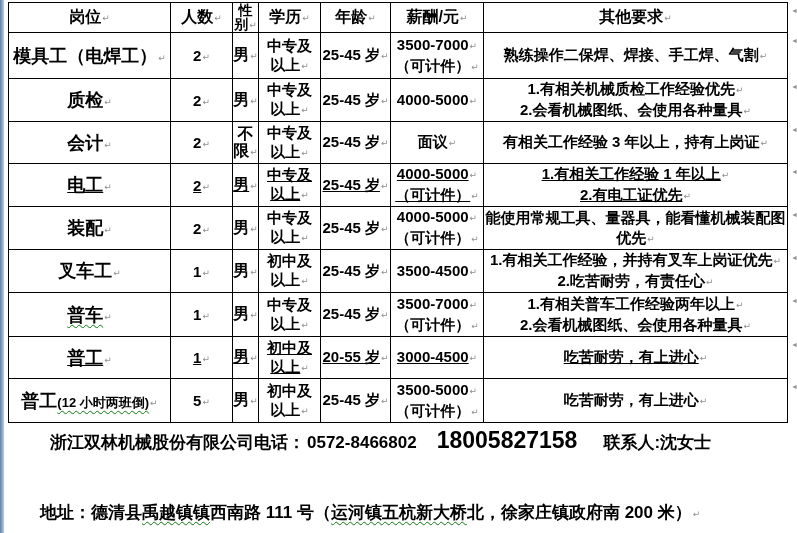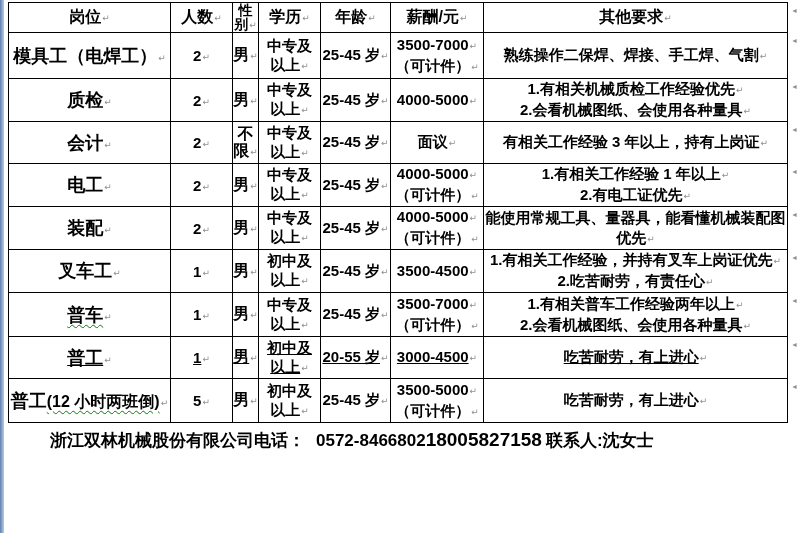--- a/index.html
+++ b/index.html
@@ -16,21 +16,21 @@
     position:absolute;left:8px;top:2px;width:779px;
     border-collapse:collapse;table-layout:fixed;
   }
   #jobs th,#jobs td{
     border:1px solid #000;text-align:center;vertical-align:middle;
     padding:0;overflow:hidden;
   }
   #jobs thead th{font-size:16px;line-height:17px;}
   th.stacked div{font-size:14px;line-height:14px;}
   td.cell-position{font-size:18px;}
-  td.cell-position .pos-note{font-size:16px;}
+  td.cell-position .pos-note{font-size:13px;}
   td.cell-count{font-size:15px;}
   td.cell-gender{font-size:16px;line-height:17px;}
   td.cell-education{font-size:15px;line-height:19px;}
   td.cell-age{font-size:15px;}
   td.cell-salary{font-size:15px;line-height:19px;}
   td.cell-req{text-align:left;font-size:15px;line-height:20px;padding:1px 3px 1px 5px;}
   .pmark{
     color:#8f8f8f;font-size:9px;font-weight:400;margin-left:1px;
     vertical-align:1px;display:inline-block;
   }
@@ -41,23 +41,23 @@
     text-decoration-line:underline;text-decoration-style:wavy;
     text-decoration-color:#0a7d0a;text-decoration-thickness:1px;text-underline-offset:3px;
   }
   .wavy-red{
     text-decoration-line:underline;text-decoration-style:wavy;
     text-decoration-color:#e01010;text-decoration-thickness:1px;text-underline-offset:3px;
   }
   .footer-line{position:absolute;white-space:nowrap;font-size:17px;line-height:24px;}
   #f1{left:50px;top:428px;}
   #f1 .phone-label{}
-  #f1 .phone1{margin-left:11px;}
-  #f1 .bigphone{font-size:19px;margin-left:0;}
-  #f1 .contact{margin-left:4px;}
+  #f1 .phone1{margin-left:2px;}
+  #f1 .bigphone{font-size:23px;margin-left:20px;}
+  #f1 .contact{margin-left:26px;}
   #f2{left:40px;top:463px;}
   #f3{left:40px;top:501px;}
 </style>
 </head>
 <body>
 
 <div id="screen">
   <div class="left-strip"></div>
 
   <table id="jobs">
@@ -135,21 +135,21 @@
             <div>以上<span class="pmark">↵</span></div>
           </td>
           <td class="cell-age"><span>25-45 岁</span><span class="pmark">↵</span></td>
           <td class="cell-salary">
             <div>面议<span class="pmark">↵</span></div>
           </td>
           <td class="cell-req">
             <div>有相关工作经验 3 年以上，持有上岗证<span class="pmark">↵</span></div>
           </td>
         </tr>
-        <tr style="height: 42px;">
+        <tr style="height: 42px; text-decoration: underline;">
           <td class="cell-position"><span>电工</span><span class="pmark">↵</span></td>
           <td class="cell-count"><span>2</span><span class="pmark">↵</span></td>
           <td class="cell-gender">
             <div>男<span class="pmark">↵</span></div>
           </td>
           <td class="cell-education">
             <div>中专及</div>
             <div>以上<span class="pmark">↵</span></div>
           </td>
           <td class="cell-age"><span>25-45 岁</span><span class="pmark">↵</span></td>
@@ -271,13 +271,16 @@
       <div class="row-mark" style="top: 297px;">◄</div>
       <div class="row-mark" style="top: 341px;">◄</div>
       <div class="row-mark" style="top: 383px;">◄</div>
     </div>
 
   <div id="f1" class="footer-line">
     <span>浙江双林机械股份有限公司</span><span class="phone-label">电话：</span><span class="phone1">0572-8466802</span><span class="bigphone">18005827158</span><span class="contact">联系人:沈女士</span>
   </div>
 
 
+  <div id="f3" class="footer-line">
+    <span>地址：德清县</span><span class="wavy-green">禹越镇镇</span><span>西南路 111 号（</span><span class="wavy-green">运河镇五杭新大桥</span><span>北，徐家庄镇政府南 200 米）</span><span class="pmark">↵</span>
+  </div>
 </div>
 
 </body></html>

